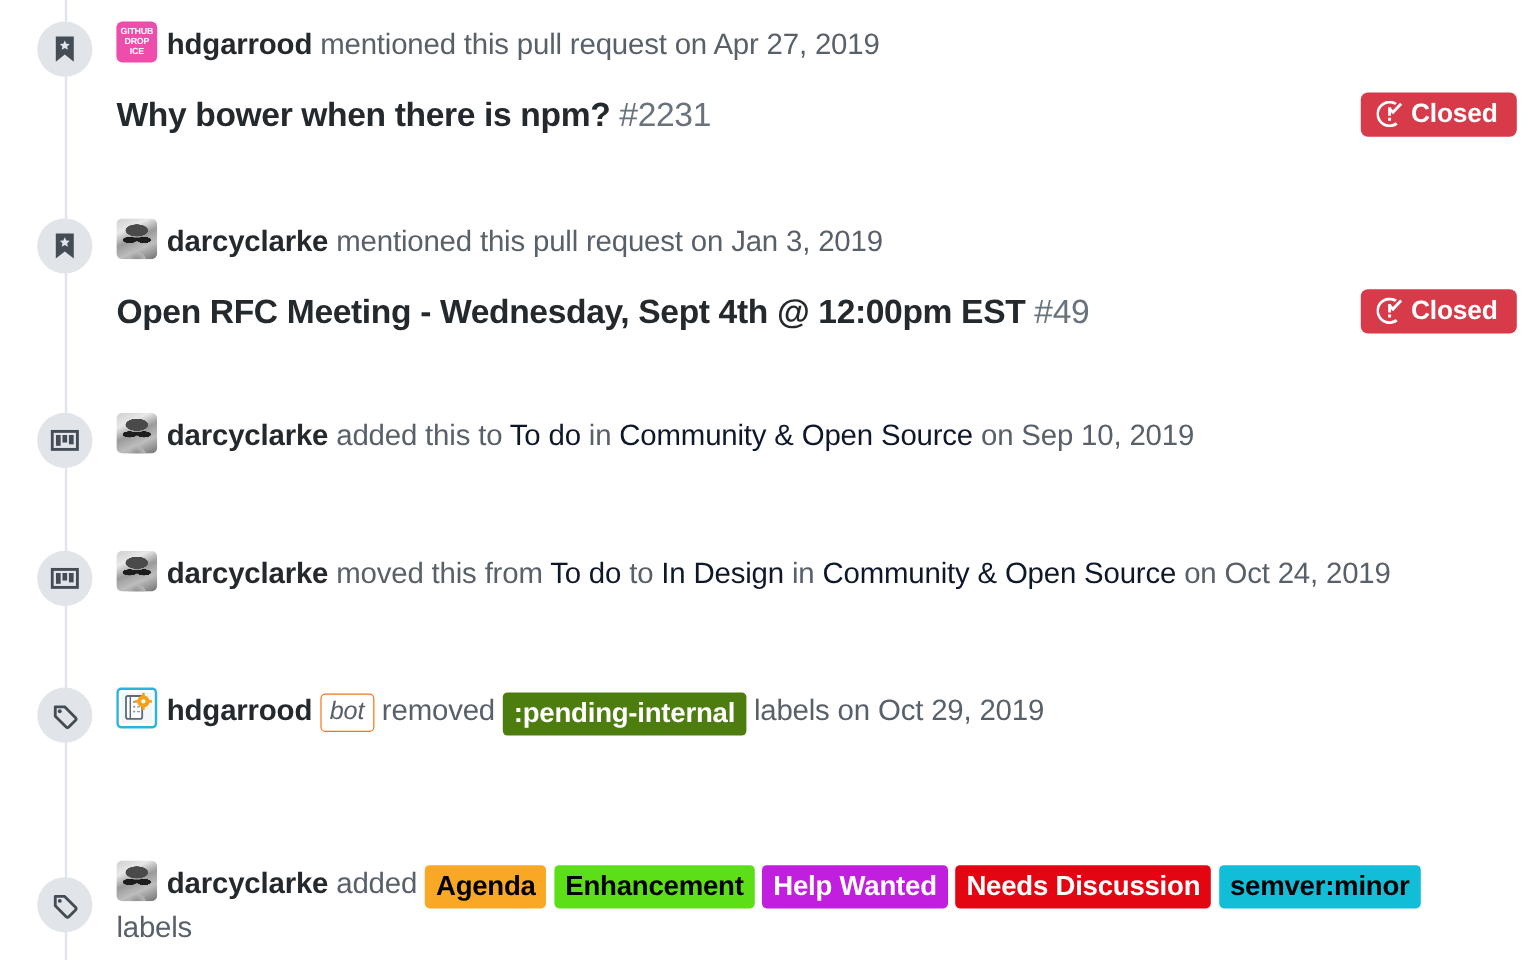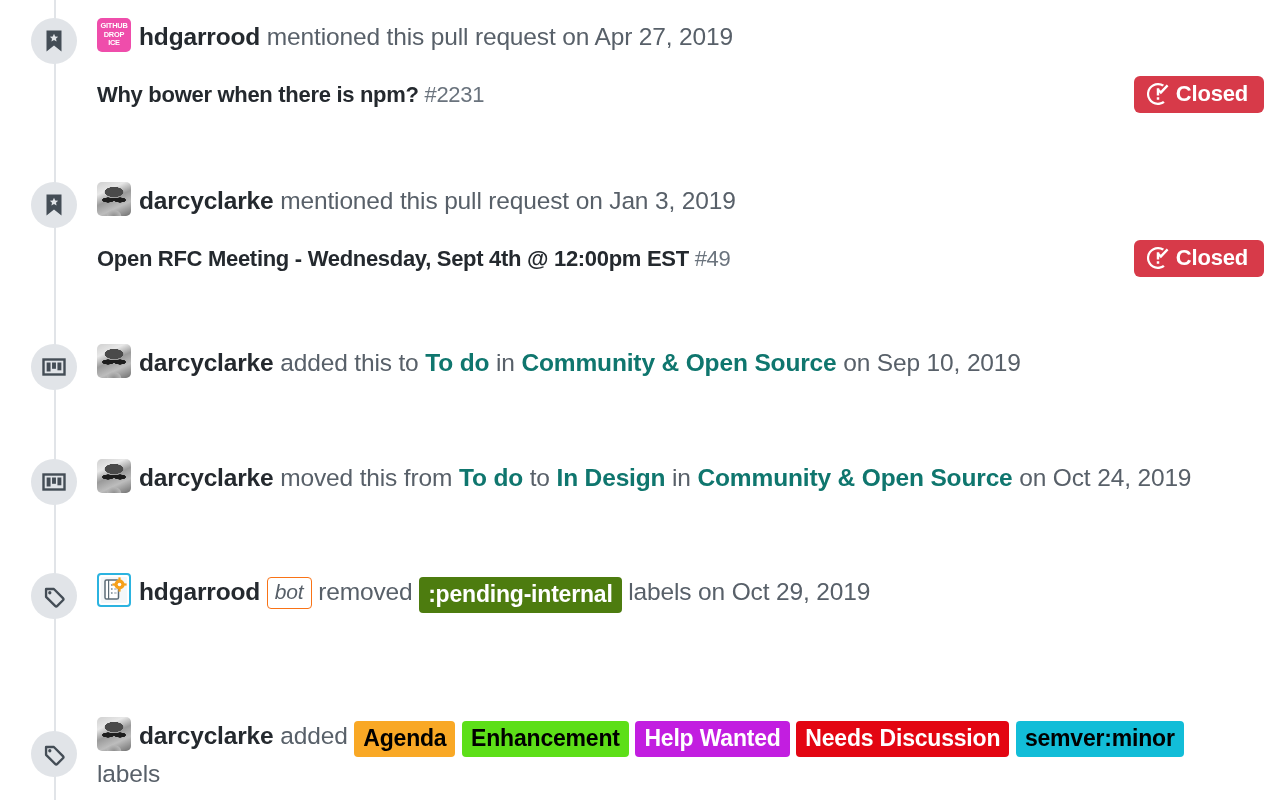--- a/index.html
+++ b/index.html
@@ -75,22 +75,22 @@
     color: #586069;
     letter-spacing: -0.15px;
   }
   .line.wrap { }
 
   .actor {
     font-weight: 700;
     color: #24292e;
   }
   .strong {
-    font-weight: 700;
-    color: #0f766e;
+    font-weight: 400;
+    color: #0f172a;
   }
 
   
   .avatar {
     display: inline-block;
     vertical-align: -7px;
     width: 34px;
     height: 34px;
     border-radius: 5px;
     margin-right: 8px;
@@ -150,21 +150,21 @@
   .ref-row {
     display: flex;
     align-items: center;
     justify-content: space-between;
     margin-top: 22px;
     width: 1183px;
     padding-right: 16px;
     box-sizing: border-box;
   }
   .ref-title {
-    font-size: 22px;
+    font-size: 28px;
     font-weight: 700;
     color: #24292e;
     letter-spacing: -0.3px;
     line-height: 32px;
     text-align: center;
   }
   .ref-num {
     font-weight: 400;
     color: #6a737d;
   }

